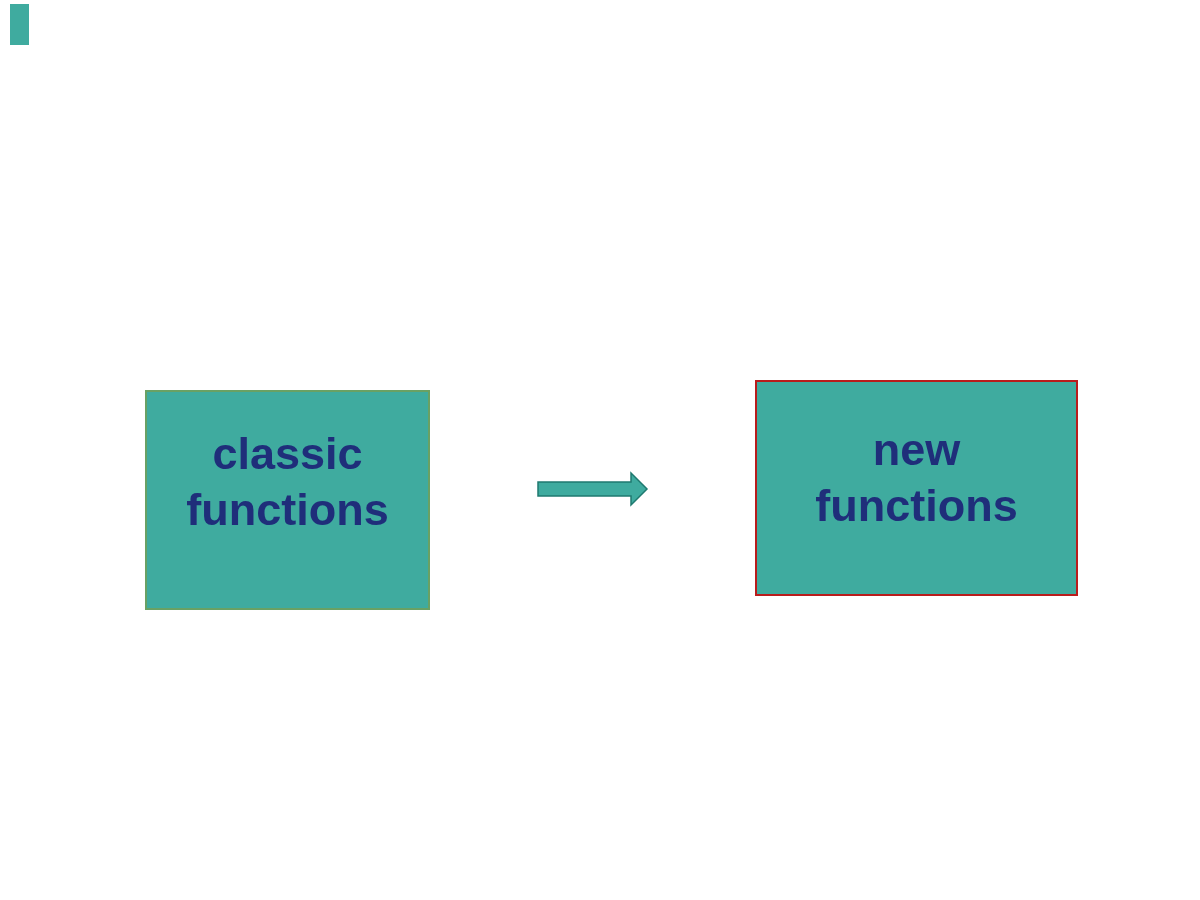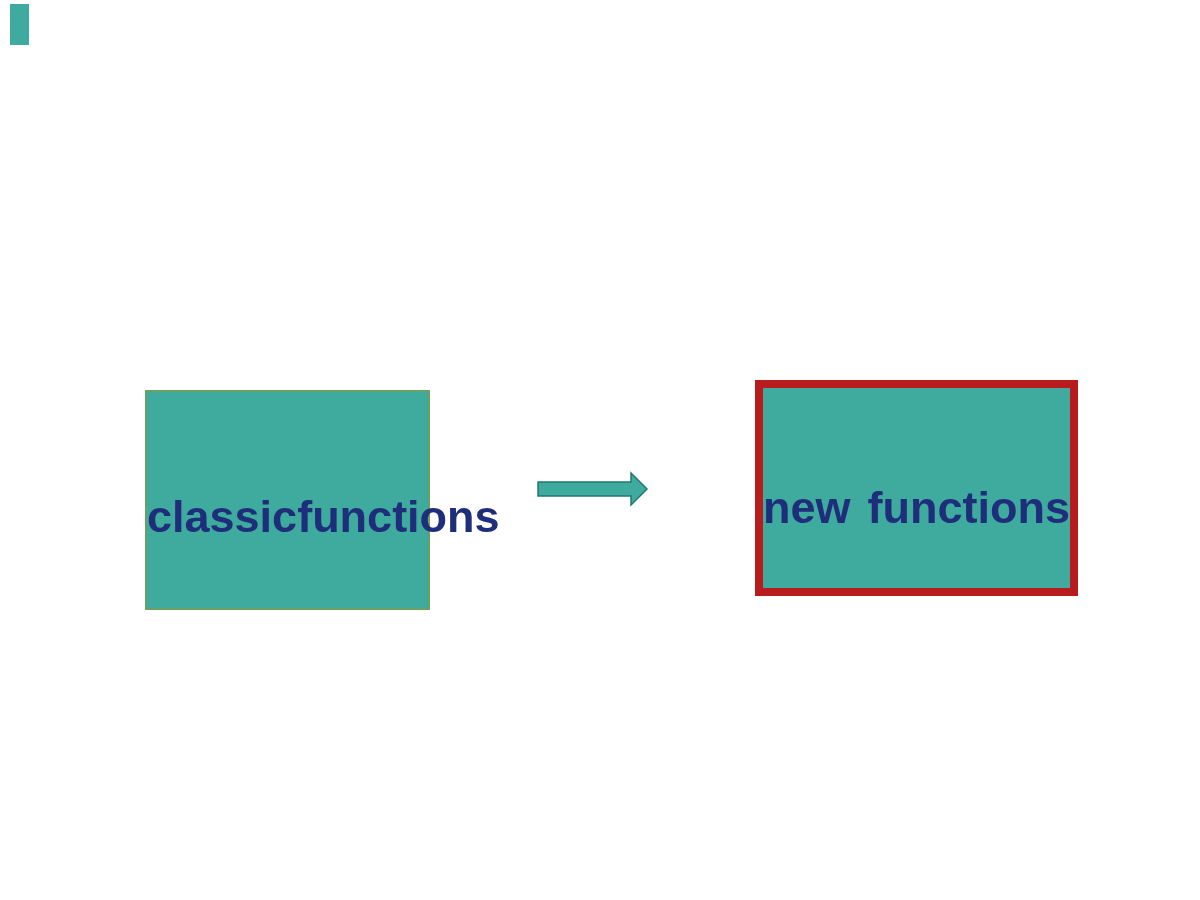--- a/index.html
+++ b/index.html
@@ -36,44 +36,43 @@
     line-height: 80px;
     color: #1a72c0;
     letter-spacing: 0px;
     white-space: nowrap;
   }
   .concept-box {
     position: absolute;
     box-sizing: border-box;
     background: #3fab9f;
     display: flex;
-    flex-direction: row;
+    flex-direction: column;
     align-items: center;
     text-align: center;
     font-weight: 700;
     font-size: 45px;
     line-height: 56px;
     color: #1f2e7a;
   }
   .box-classic {
     left: 145px;
     top: 390px;
     width: 285px;
     height: 220px;
     border: 2px solid #69a164;
     padding-top: 34px;
   }
   .box-new {
     left: 755px;
     top: 380px;
     width: 323px;
     height: 216px;
-    border: 8px solid #b91c1c;
+    border: 2px solid #b91c1c;
     padding-top: 40px;
-    justify-content: space-between;
   }
   .arrow-wrap {
     position: absolute;
     left: 537px;
     top: 471px;
     width: 112px;
     height: 36px;
   }
   .arrow-wrap svg { display: block; }
   .arrow-wrap polygon { stroke: #1f7a70; stroke-width: 1.5; stroke-linejoin: miter; }

